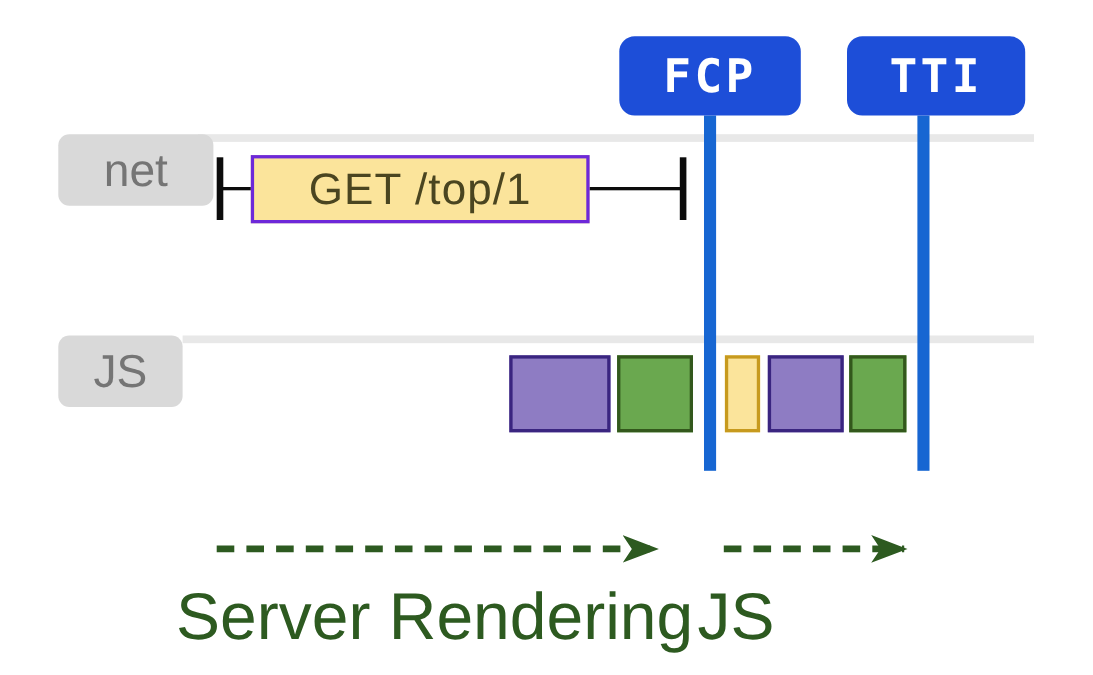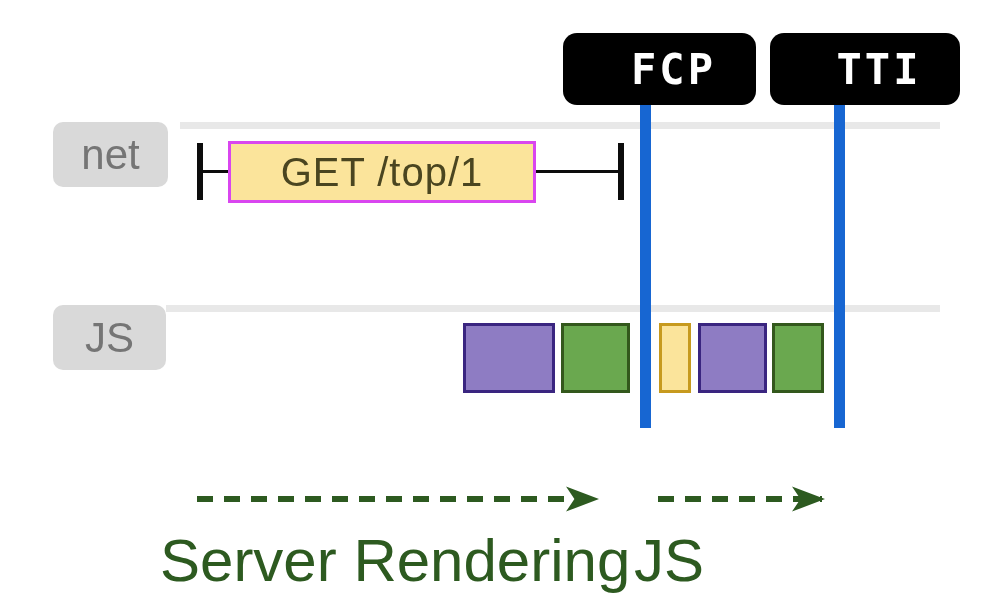--- a/index.html
+++ b/index.html
@@ -10,54 +10,53 @@
     overflow:hidden;
     font-family:"Liberation Sans", sans-serif;
   }
   
   .marker-line{
     position:absolute;top:105px;height:323px;width:11px;
     background:#1766D2;z-index:5;
   }
   .marker-badge{
     position:absolute;top:33px;height:72px;
-    background:#000000;border-radius:14px;
+    background:#1d4ed8;border-radius:14px;
     display:flex;align-items:center;justify-content:center;
     color:#ffffff;
     font-family:"DejaVu Sans Mono", monospace;
     font-weight:bold;font-size:42px;letter-spacing:3px;
     z-index:6;
-    padding-left:28px;
   }
   #fcp-badge{left:563px;width:165px;}
   #tti-badge{left:770px;width:162px;}
   #fcp-line{left:640px;}
   #tti-line{left:834px;}
   
   .track{position:absolute;height:7px;background:#E8E8E8;z-index:1;}
   #net-track{left:180px;top:122px;width:760px;}
   #js-track{left:166px;top:305px;width:774px;}
   .row-label{
     position:absolute;height:65px;background:#D9D9D9;border-radius:10px;
     display:flex;align-items:center;justify-content:center;
     color:#757575;font-size:42px;z-index:2;
   }
-  #net-label{left:53px;top:122px;width:115px;}
+  #net-label{left:53px;top:122px;width:141px;}
   #js-label{left:53px;top:305px;width:113px;}
   
   .tick{position:absolute;top:143px;width:6px;height:57px;background:#0c0c0c;z-index:3;}
   #tick-left{left:197px;}
   #tick-right{left:618px;}
   .connector{position:absolute;top:170px;height:3px;background:#0c0c0c;z-index:3;}
   #conn-left{left:200px;width:30px;}
   #conn-right{left:534px;width:86px;}
   #request-box{
     position:absolute;left:228px;top:141px;width:308px;height:62px;
     box-sizing:border-box;
-    background:#FBE49B;border:3px solid #d946ef;
+    background:#FBE49B;border:3px solid #6d28d9;
     display:flex;align-items:center;justify-content:center;
     color:#4A4520;font-size:40px;letter-spacing:1px;
     z-index:4;
   }
   
   .task-block{
     position:absolute;top:323px;height:70px;box-sizing:border-box;
     border:3px solid #000;z-index:4;
   }
   .task-purple{background:#8E7CC3;border-color:#3A2580;}

